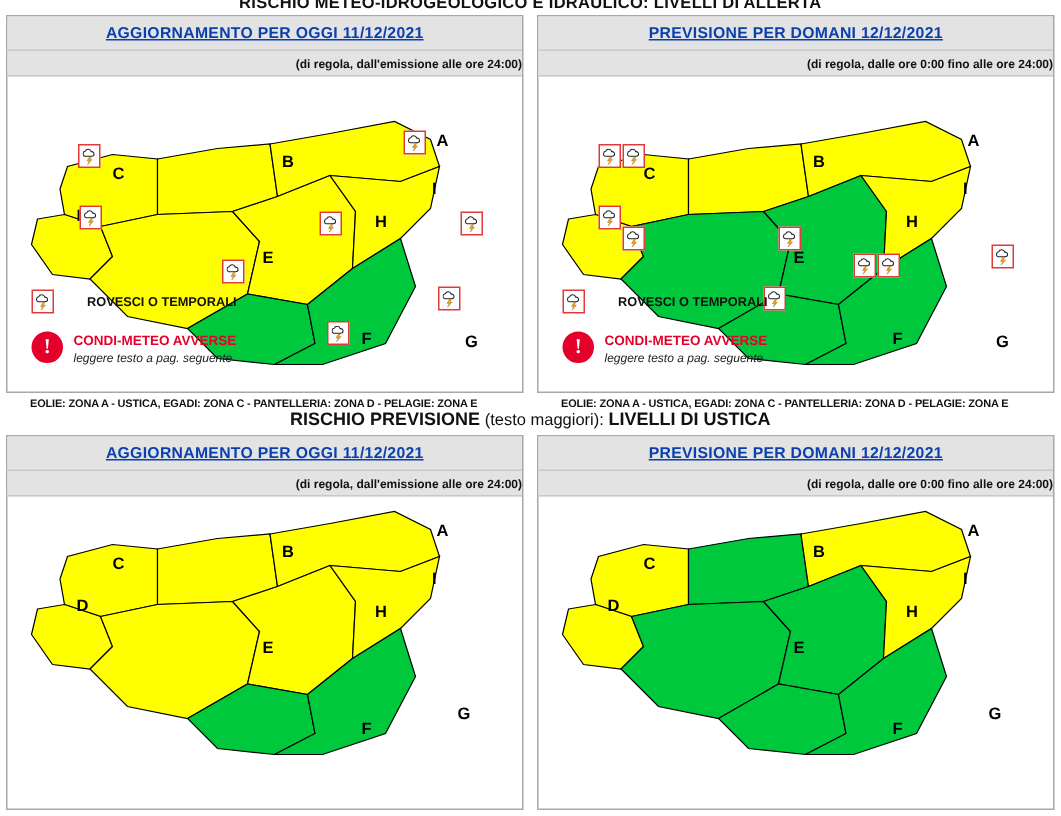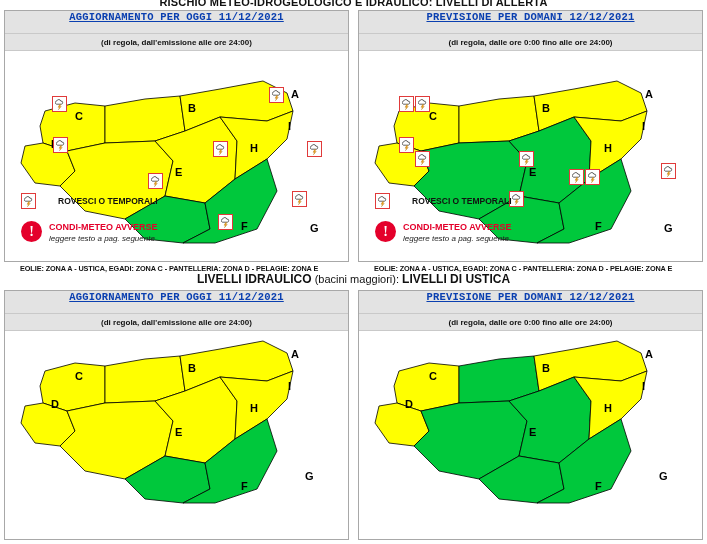--- a/index.html
+++ b/index.html
@@ -28,29 +28,29 @@
 
   
   .panel{position:absolute;border:1px solid #a8a8a8;background:#fff;box-sizing:border-box;}
   .p1{left:4px;top:10px;width:345px;height:252px;}
   .p2{left:358px;top:10px;width:345px;height:252px;}
   .p3{left:4px;top:290px;width:345px;height:250px;}
   .p4{left:358px;top:290px;width:345px;height:250px;}
 
   .hdr{
     height:22px;background:#e3e3e3;border-bottom:1px solid #c9c9c9;
-    display:flex;justify-content:center;font-family:Liberation Mono, monospace;
+    display:flex;align-items:center;justify-content:center;
   }
   .hdr span{
     font-size:10.5px;font-weight:bold;color:#0a3fb0;
     text-decoration:underline;letter-spacing:.2px;
   }
   .sub{
     height:16px;background:#e3e3e3;border-bottom:1px solid #c9c9c9;
-    display:flex;align-items:center;justify-content:center;
+    display:flex;align-items:center;justify-content:flex-end;
   }
   .sub span{font-size:8px;font-weight:bold;color:#111;}
 
   .mapwrap{position:relative;width:100%;height:calc(100% - 38px);overflow:hidden;}
 
   
   .mapsvg{position:absolute;left:0;top:0;}
 
   
   .zl{
@@ -312,21 +312,21 @@
           <div class="alert-txt2">leggere testo a pag. seguente</div>
         </div>
       </div>
     </div>
   </div>
 
   <div class="foot f1">EOLIE: ZONA A - USTICA, EGADI: ZONA C - PANTELLERIA: ZONA D - PELAGIE: ZONA E</div>
   <div class="foot f2">EOLIE: ZONA A - USTICA, EGADI: ZONA C - PANTELLERIA: ZONA D - PELAGIE: ZONA E</div>
 
   <div class="mid-title">
-    <span class="b">LIVELLI IDRAULICO</span><span class="n"> (bacini maggiori): </span><span class="b">LIVELLI DI USTICA</span>
+    <span class="b">RISCHIO PREVISIONE</span><span class="n"> (testo maggiori): </span><span class="b">LIVELLI DI USTICA</span>
   </div>
 
   <div class="panel p3">
     <div class="hdr">
       <span>AGGIORNAMENTO PER OGGI 11/12/2021</span>
     </div>
     <div class="sub">
       <span>(di regola, dall'emissione alle ore 24:00)</span>
     </div>
     <div class="mapwrap">

